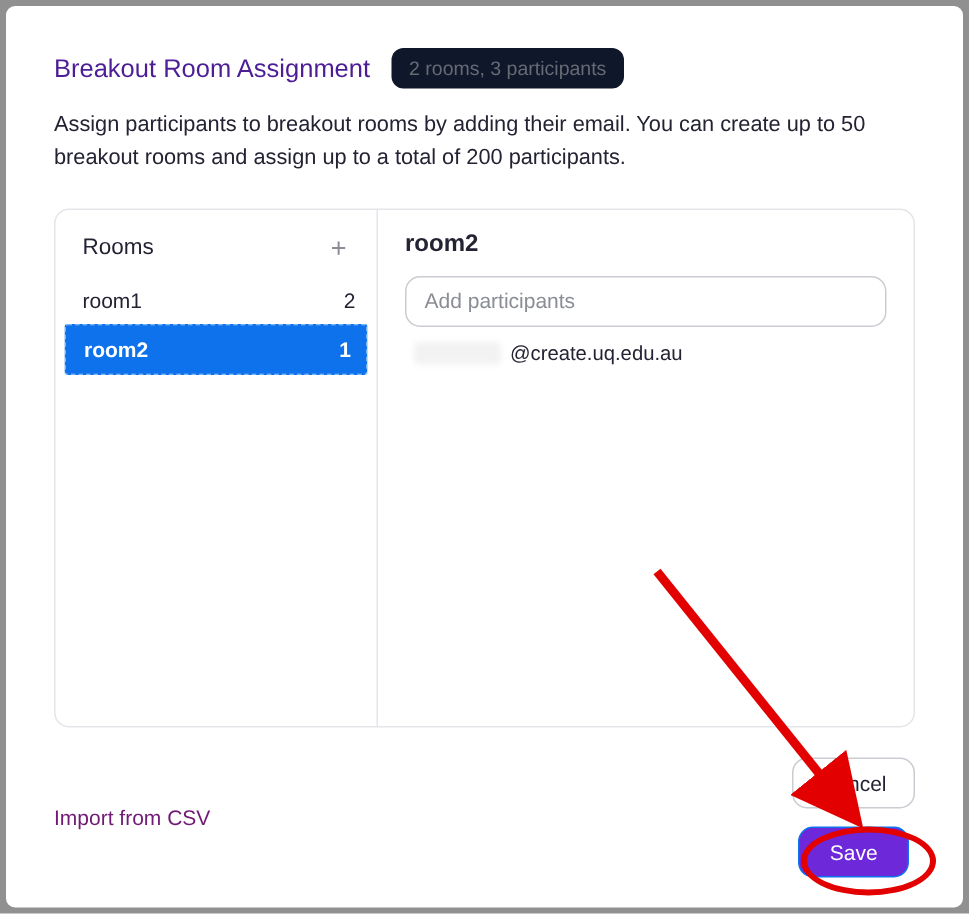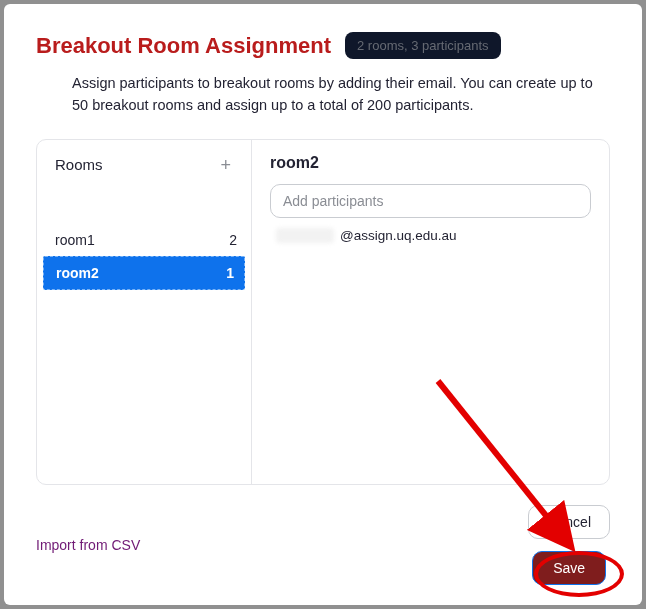--- a/index.html
+++ b/index.html
@@ -14,29 +14,29 @@
       background: #fff;
       border-radius: 6px;
       width: 100%;
       height: 100%;
       padding: 28px 32px 20px 32px;
       display: flex;
       flex-direction: column;
       position: relative;
     }
     .header { display: flex; align-items: center; gap: 14px; margin-bottom: 14px; }
-    .title { font-size: 22px; font-weight: 700; color: #b91c1c; }
+    .title { font-size: 17px; font-weight: 400; color: #4c1d95; }
     .badge {
       background: #0f172a;
       color: #666a73;
       font-size: 13px;
       padding: 6px 12px;
       border-radius: 8px;
     }
-    .desc { font-size: 14.5px; color: #232333; line-height: 1.5; margin-bottom: 22px; margin-left: 36px; }
+    .desc { font-size: 14.5px; color: #232333; line-height: 1.5; margin-bottom: 22px; }
     .panel {
       border: 1px solid #e4e5e9;
       border-radius: 10px;
       flex: 1;
       display: flex;
       overflow: hidden;
       min-height: 0;
     }
     .rooms-col {
       width: 215px;
@@ -58,21 +58,20 @@
       background: none;
       border: none;
     }
     .room-item {
       display: flex;
       align-items: center;
       justify-content: space-between;
       padding: 8px 14px 8px 18px;
       font-size: 14px;
       cursor: pointer;
-      margin-top: 40px;
     }
     .room-item.plain { color: #232333; }
     .room-item.selected {
       background: #0e72ec;
       color: #fff;
       font-weight: 600;
       border: 1px dashed #7ab4f7;
       margin: 0 6px;
       border-radius: 2px;
       padding: 8px 10px 8px 12px;
@@ -127,21 +126,21 @@
     .btn {
       font-size: 14px;
       padding: 8px 18px;
       border-radius: 10px;
       cursor: pointer;
       border: 1px solid #c9ccd1;
       background: #fff;
       color: #232333;
     }
     .btn.primary {
-      background: #7f1d1d;
+      background: #6d28d9;
       border-color: #0e72ec;
       color: #fff;
       font-weight: 500;
       padding: 8px 20px;
     }
     .save-ring {
       position: absolute;
       right: 18px;
       bottom: 8px;
       width: 90px;
@@ -190,21 +189,21 @@
       </div>
     </div>
 
     <div class="detail-col">
       <div class="detail-title">room2</div>
       <div class="input-wrap">
         <input type="text" placeholder="Add participants" style="">
       </div>
       <div class="participant">
         <span class="blur"></span>
-        <span>@assign.uq.edu.au</span>
+        <span>@create.uq.edu.au</span>
       </div>
     </div>
 
   </div>
 
   <div class="footer">
     <button class="link">Import from CSV</button>
     <div class="btns">
       <button class="btn">Cancel</button>
       <button class="btn primary">Save</button>

